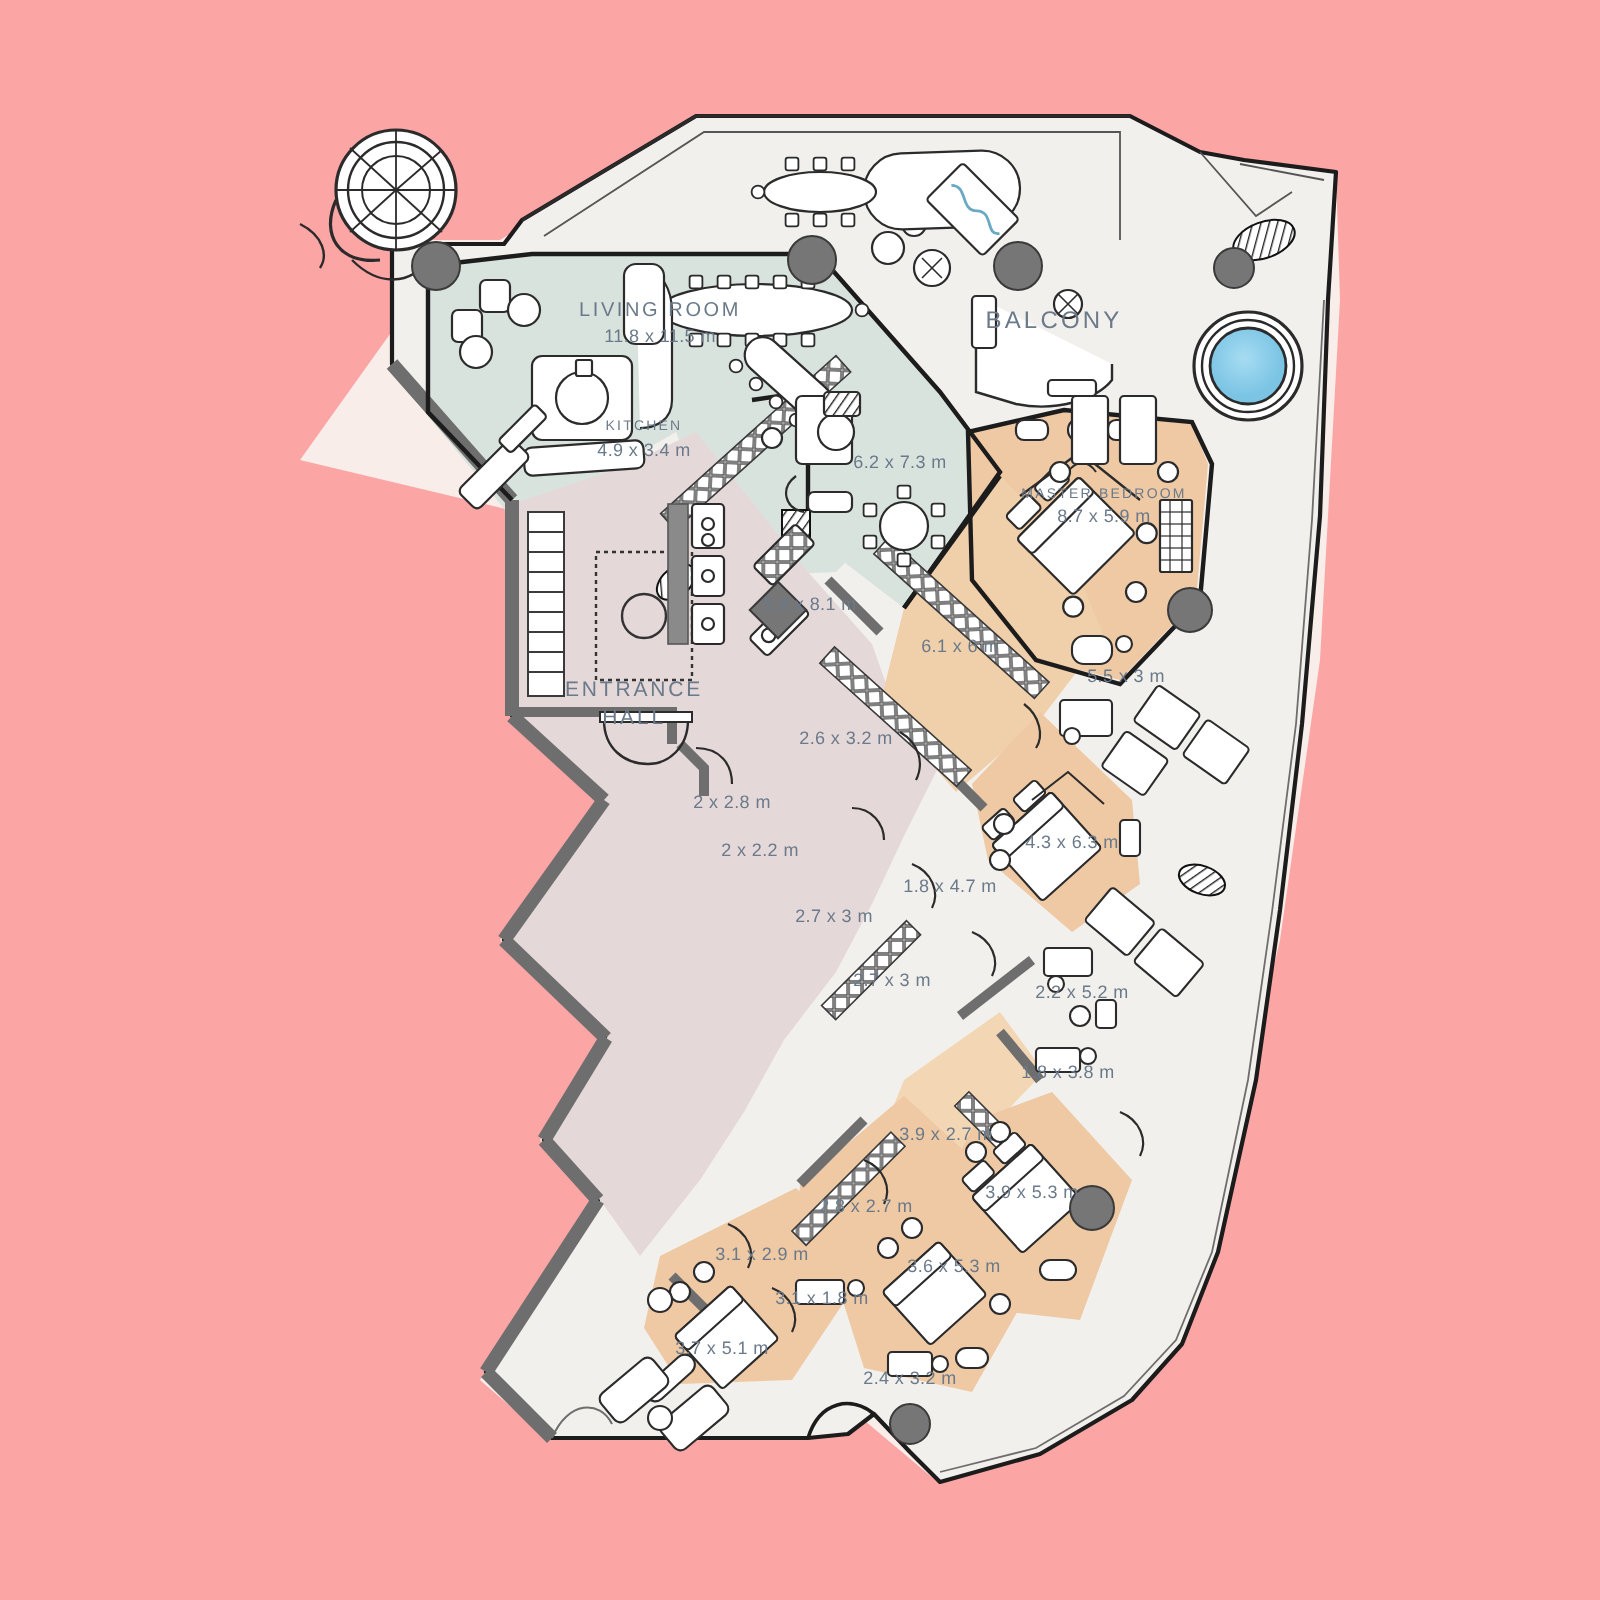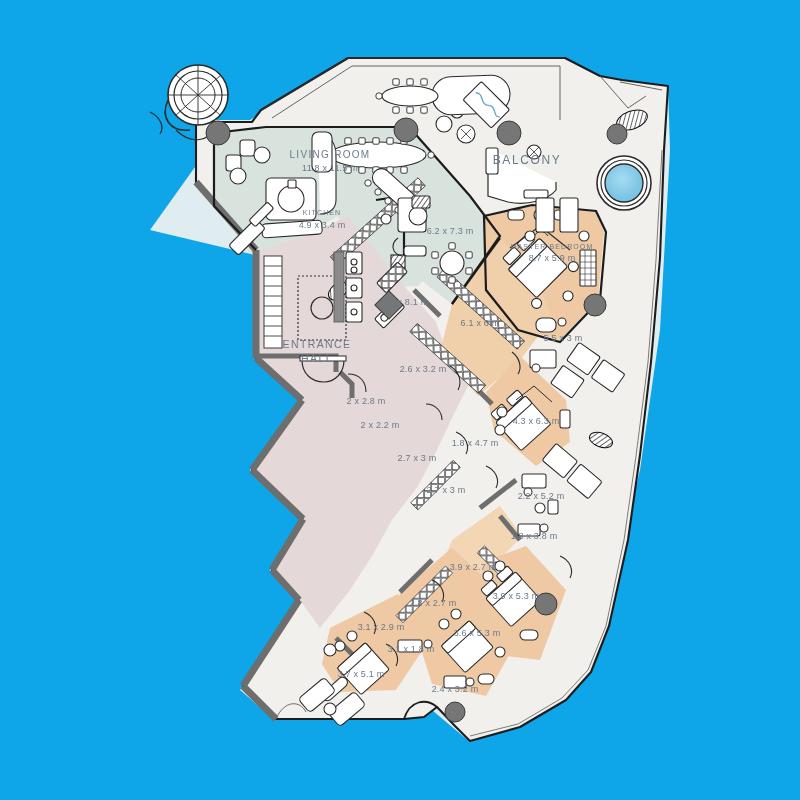--- a/index.html
+++ b/index.html
@@ -1,18 +1,18 @@
 <!DOCTYPE html>
 <html><head>
 <meta charset="utf-8">
 <style>
   html,body{margin:0;padding:0;background:#ffffff;}
   body{width:800px;height:800px;overflow:hidden;
        font-family:"Liberation Sans","DejaVu Sans",sans-serif;}
-  #plan-root{position:relative;width:800px;height:800px;background:#0ea5e9;}
+  #plan-root{position:relative;width:800px;height:800px;background:#fca5a5;}
   svg#floorplan{display:block;width:800px;height:800px;}
   .rlabel{font-family:"Liberation Sans","DejaVu Sans",sans-serif;
           fill:#6b7a8a;font-size:8px;letter-spacing:.4px;text-anchor:middle;}
   .rname{font-family:"Liberation Sans","DejaVu Sans",sans-serif;
          fill:#6b7a8a;font-size:7px;letter-spacing:1.1px;text-anchor:middle;}
   .rbig{font-size:10px;letter-spacing:1.3px;}
   .rdim{font-size:9px;letter-spacing:.2px;}
 </style>
 </head>
 <body>

